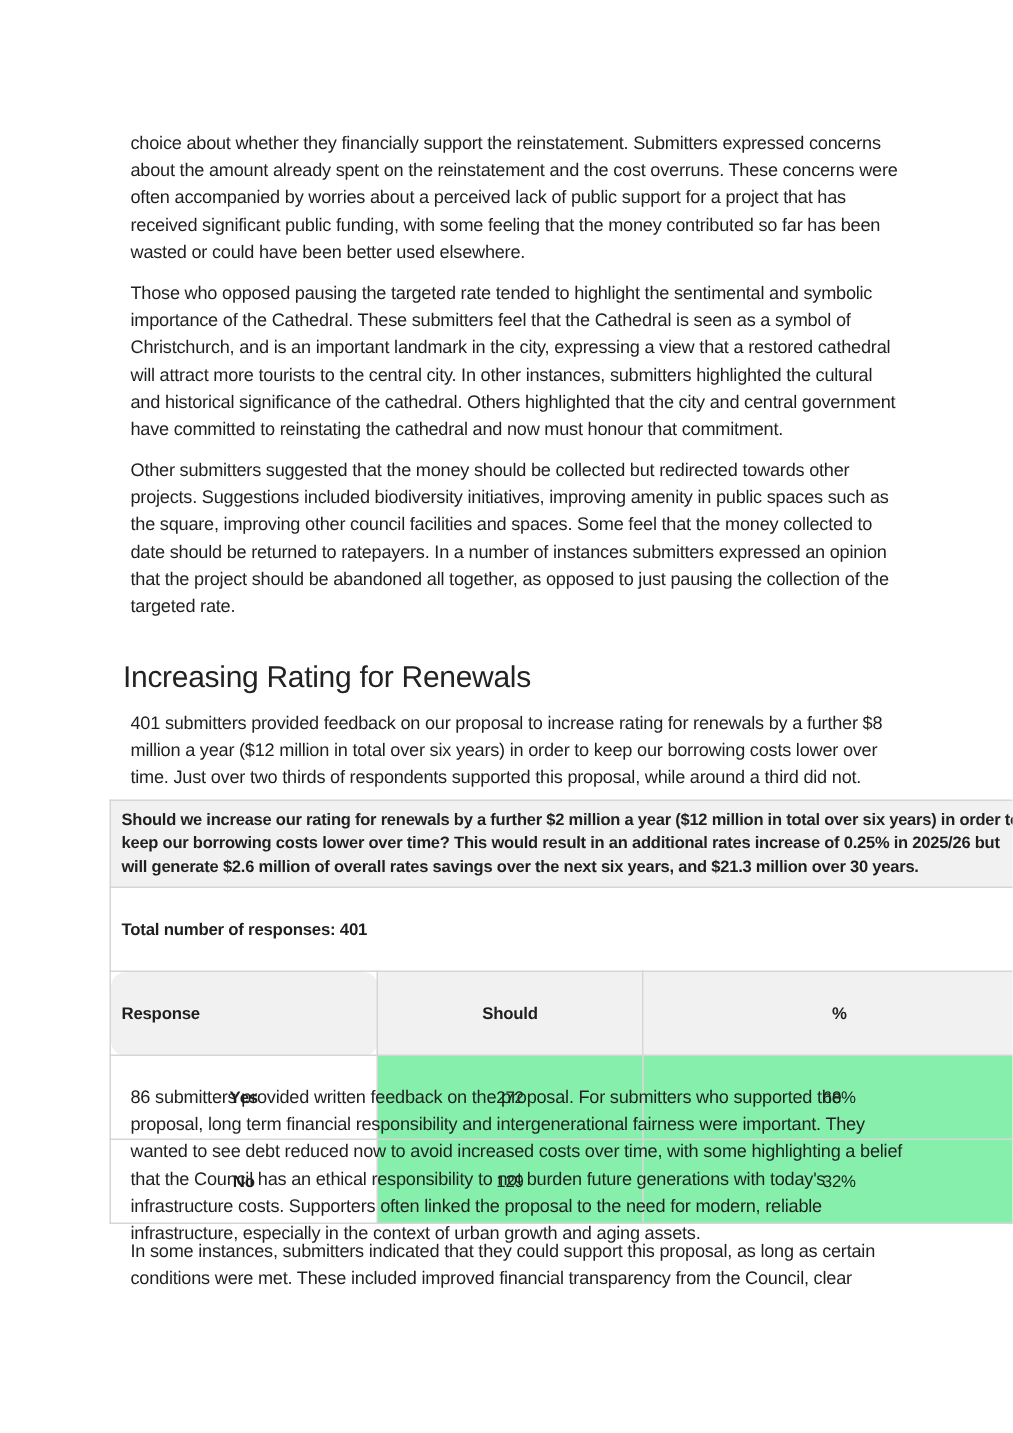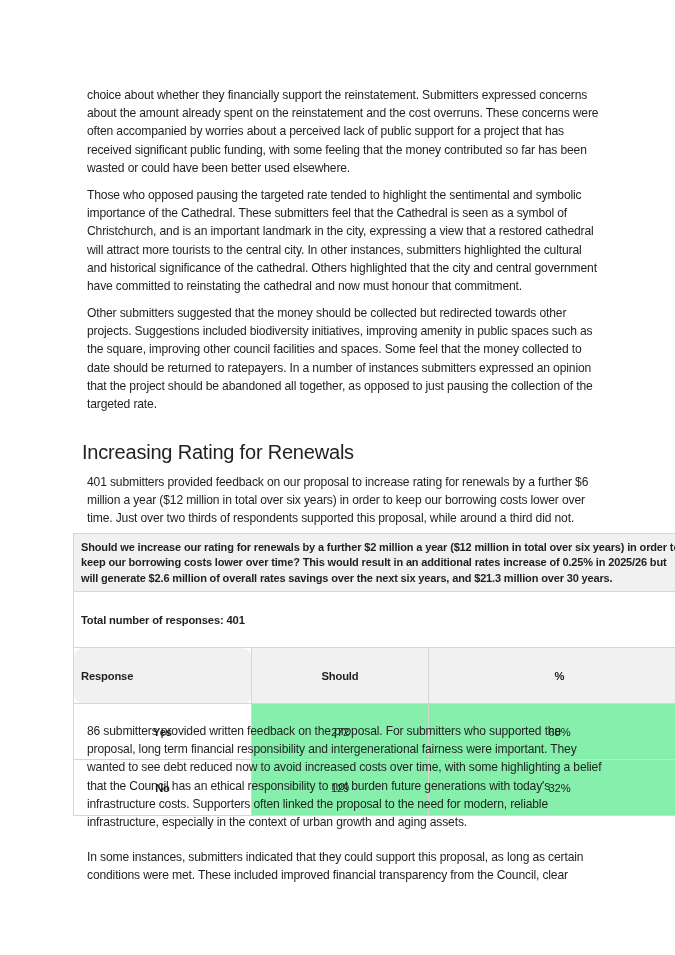--- a/index.html
+++ b/index.html
@@ -42,21 +42,21 @@
 <body>
 
 <div class="page">
 
   <p class="para" style="top:81px;">choice about whether they financially support the reinstatement. Submitters expressed concerns about the amount already spent on the reinstatement and the cost overruns. These concerns were often accompanied by worries about a perceived lack of public support for a project that has received significant public funding, with some feeling that the money contributed so far has been wasted or could have been better used elsewhere.</p>
   <p class="para" style="top:181px;">Those who opposed pausing the targeted rate tended to highlight the sentimental and symbolic importance of the Cathedral. These submitters feel that the Cathedral is seen as a symbol of Christchurch, and is an important landmark in the city, expressing a view that a restored cathedral will attract more tourists to the central city. In other instances, submitters highlighted the cultural and historical significance of the cathedral. Others highlighted that the city and central government have committed to reinstating the cathedral and now must honour that commitment.</p>
   <p class="para" style="top:299px;">Other submitters suggested that the money should be collected but redirected towards other projects. Suggestions included biodiversity initiatives, improving amenity in public spaces such as the square, improving other council facilities and spaces. Some feel that the money collected to date should be returned to ratepayers. In a number of instances submitters expressed an opinion that the project should be abandoned all together, as opposed to just pausing the collection of the targeted rate.</p>
 
   <h2 class="heading">Increasing Rating for Renewals</h2>
 
-  <p class="para" style="top:468px;">401 submitters provided feedback on our proposal to increase rating for renewals by a further $6 million a year ($12 million in total over six years) in order to keep our borrowing costs lower over time. Just over two thirds of respondents supported this proposal, while around a third did not.</p>
+  <p class="para" style="top:468px;">401 submitters provided feedback on our proposal to increase rating for renewals by a further $8 million a year ($12 million in total over six years) in order to keep our borrowing costs lower over time. Just over two thirds of respondents supported this proposal, while around a third did not.</p>
 
   <table class="survey-table">
     <tbody>
         <tr>
       <td class="q-cell" colspan="3">Should we increase our rating for renewals by a further $2 million a year ($12 million in total over six years) in order to keep our borrowing costs lower over time? This would result in an additional rates increase of 0.25% in 2025/26 but will generate $2.6 million of overall rates savings over the next six years, and $21.3 million over 30 years.</td>
     </tr>
     <tr>
       <td class="total-cell" colspan="3">Total number of responses: 401</td>
     </tr>
     <tr>
@@ -71,15 +71,15 @@
     </tr>
     <tr>
       <td class="resp">No</td>
       <td class="num">129</td>
       <td class="num">32%</td>
     </tr>
   </tbody>
     </table>
 
   <p class="para" style="top:717px;">86 submitters provided written feedback on the proposal. For submitters who supported the proposal, long term financial responsibility and intergenerational fairness were important. They wanted to see debt reduced now to avoid increased costs over time, with some highlighting a belief that the Council has an ethical responsibility to not burden future generations with today's infrastructure costs. Supporters often linked the proposal to the need for modern, reliable infrastructure, especially in the context of urban growth and aging assets.</p>
-  <p class="para" style="top:843px;">In some instances, submitters indicated that they could support this proposal, as long as certain conditions were met. These included improved financial transparency from the Council, clear</p>
+  <p class="para" style="top:820px;">In some instances, submitters indicated that they could support this proposal, as long as certain conditions were met. These included improved financial transparency from the Council, clear</p>
 
 </div>
 
 </body></html>

